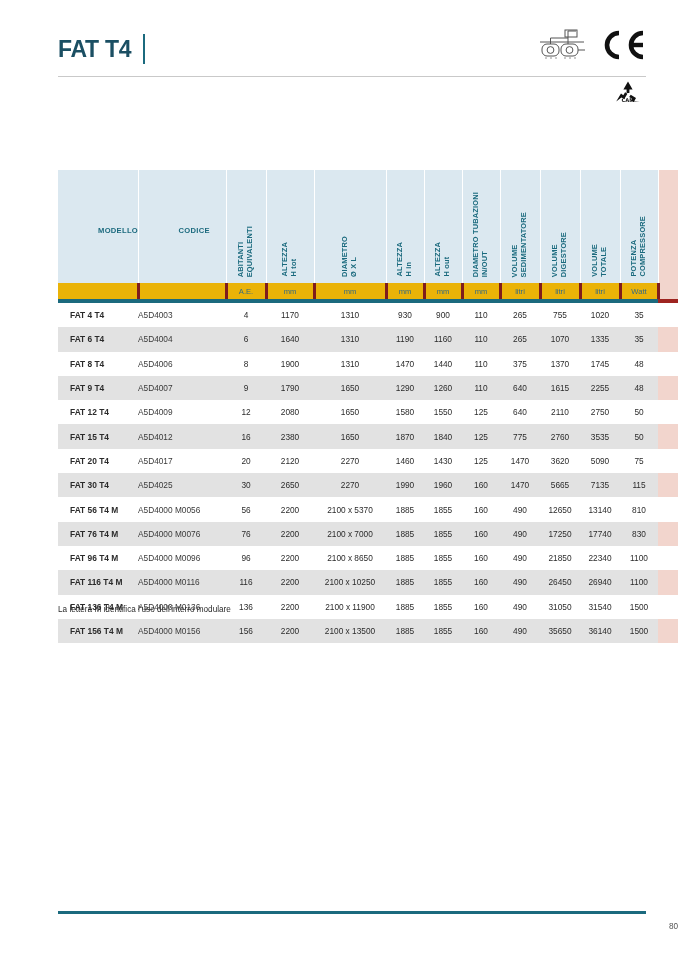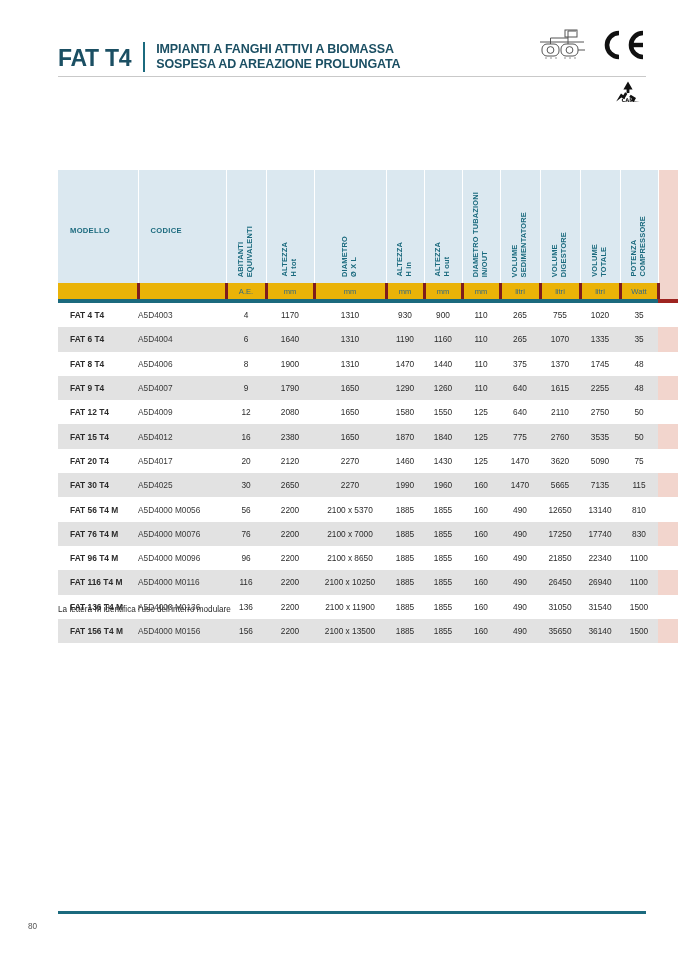--- a/index.html
+++ b/index.html
@@ -9,21 +9,21 @@
     font-family:"Liberation Sans", sans-serif;
     color:#2b2b2b;
     position:relative;
     overflow:hidden;
   }
   .page{position:absolute;inset:0;}
 
   
   .header{
     position:absolute;left:58px;top:26px;width:588px;height:46px;
-    display:flex;align-items:flex-end;
+    display:flex;align-items:center;
   }
   .brand{
     font-size:23px;font-weight:bold;color:#1b4f63;
     letter-spacing:-0.3px;white-space:nowrap;
   }
   .pipe{
     width:2px;height:30px;background:#1b6a7e;
     margin:0 11px 0 12px;flex:none;
   }
   .subtitle{
@@ -77,21 +77,21 @@
   tr.hrow th.note-h{background:#f2d5cd;border-right:none;}
   .vlabel{
     writing-mode:vertical-rl;transform:rotate(180deg);
     font-size:7.4px;font-weight:bold;color:#1b6a7e;
     letter-spacing:0.2px;line-height:1.18;
     margin:0 auto 6px auto;text-align:left;
     white-space:pre-line;
   }
   .hlabel{
     font-size:7.6px;font-weight:bold;color:#1b6a7e;
-    letter-spacing:0.3px;padding:0 0 48px 12px;text-align:left;
+    letter-spacing:0.3px;padding:0 0 48px 12px;text-align:left;margin-left:28px;
   }
 
   
   tr.urow td{
     background:#eab308;height:16px;text-align:center;
     font-size:7.6px;color:#356b82;border-right:3px solid #7f1d1d;
   }
   tr.urow td.note-u{background:#f2d5cd;border-right:none;}
 
   
@@ -115,36 +115,32 @@
   .footnote{
     position:absolute;left:58px;top:605px;font-size:8.2px;color:#2b2b2b;
   }
 
   
   .rule-bottom{
     position:absolute;left:58px;top:911px;width:588px;height:3px;
     background:#1b6a7e;
   }
   .pagenum{
-    position:absolute;left:0;right:0;top:922px;text-align:left;
+    position:absolute;left:0;right:0;top:922px;text-align:right;
     font-size:8.2px;color:#555;padding-left:28px;
   }
 </style>
 </head>
 <body>
 
 <div class="page">
 
   <div class="header">
     <div class="brand">FAT T4</div>
     <div class="pipe"></div>
-    <div class="subtitle">
-      <div>IMPIANTI A FANGHI ATTIVI A BIOMASSA</div>
-      <div>SOSPESA AD AREAZIONE PROLUNGATA</div>
-    </div>
 
     <div class="head-icons">
 
       <svg class="plant-icon" viewBox="0 0 52 34">
         <g fill="none" stroke="#555" stroke-width="1">
           <rect x="4" y="16" width="17" height="12" rx="5"></rect>
           <rect x="23" y="16" width="17" height="12" rx="5"></rect>
           <circle cx="12.5" cy="22" r="3.4"></circle>
           <circle cx="31.5" cy="22" r="3.4"></circle>
           <path d="M12.5 16 L12.5 10 L30 10 L30 16"></path>

